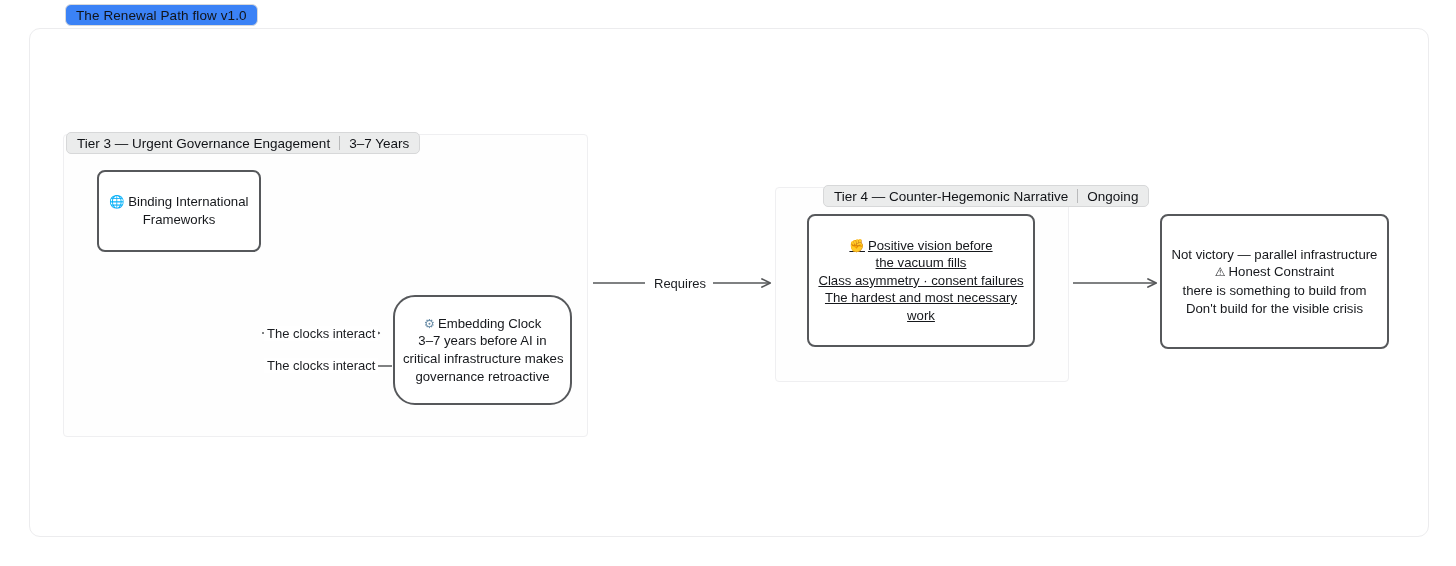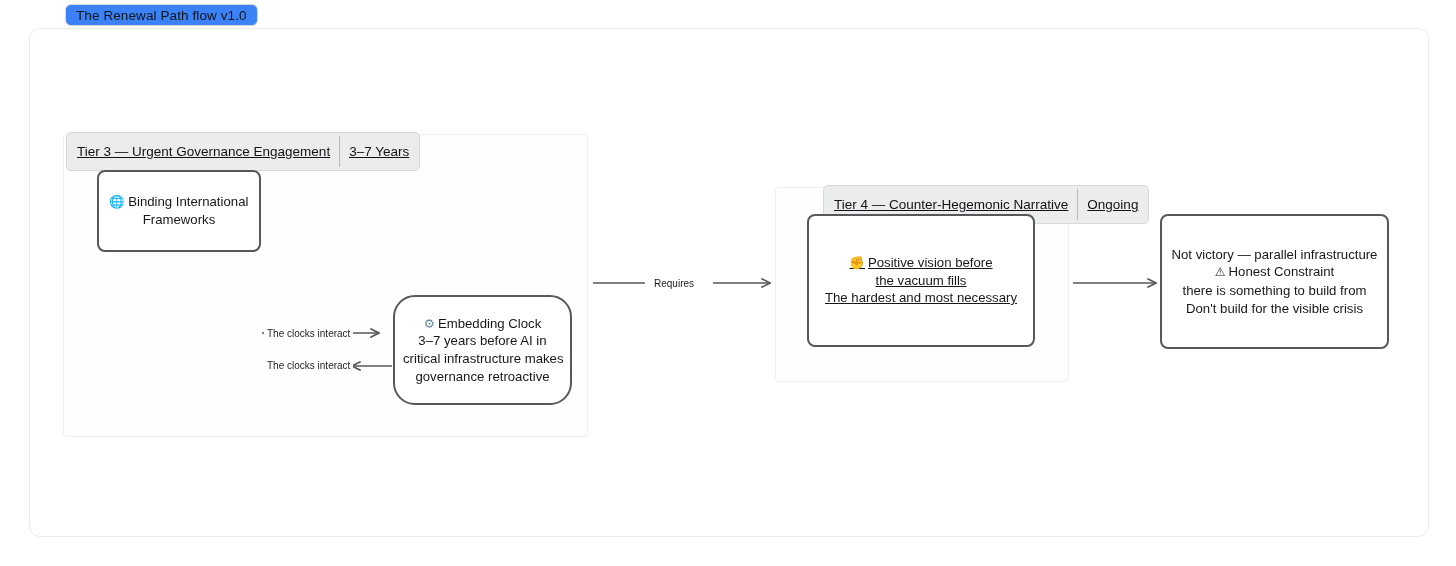--- a/index.html
+++ b/index.html
@@ -45,30 +45,29 @@
 
   
   .group-box {
     position: absolute;
     background: #fefefe;
     border: 1px solid #efeff1;
     border-radius: 4px;
   }
   .group-chip {
     position: absolute;
-    height: 39px;
+    height: 22px;
     display: flex; align-items: stretch;
     background: #ebecec;
     border: 1px solid #d7d8d9;
     border-radius: 5px;
     font-size: 13.5px;
     color: #111317;
     white-space: nowrap;
     overflow: hidden;
-    text-decoration: underline;
   }
   .group-chip .gc-main {
     display: flex; align-items: center;
     padding: 0 9px 0 10px;
   }
   .group-chip .gc-div {
     width: 1px;
     background: #b9babb;
     margin: 3px 0;
     flex: none;
@@ -109,21 +108,21 @@
   
   .edge-layer {
     position: absolute;
     left: 0; top: 0;
     width: 1456px; height: 566px;
     pointer-events: none;
     overflow: visible;
   }
   .edge-label {
     position: absolute;
-    font-size: 10px;
+    font-size: 13px;
     color: #1b1d21;
     background: #ffffff;
     padding: 0 3px;
     white-space: nowrap;
     line-height: 15px;
   }
 </style>
 </head>
 <body>
 
@@ -163,21 +162,23 @@
   <div class="group-chip" style="left:778px; top:185px;margin-left:45px;">
     <span class="gc-main">Tier 4 — Counter-Hegemonic Narrative</span>
     <span class="gc-div"></span>
     <span class="gc-sub">Ongoing</span>
   </div>
 
   <div class="node" style="left:807px; top:214px; width:228px; height:133px;text-decoration:underline;">
     <span class="nlines">
       <span class="nline"><span class="emoji fist">✊</span><span>Positive vision before</span></span>
       <span class="nline">the vacuum fills</span>
+      <span class="nline">Class asymmetry · consent failures</span>
       <span class="nline">The hardest and most necessary</span>
+      <span class="nline">work</span>
     </span>
   </div>
 
   <div class="node" style="left:1160px; top:214px; width:229px; height:135px;">
     <span class="nlines">
       <span class="nline">Not victory — parallel infrastructure</span>
       <span class="nline"><span class="emoji warn">⚠</span><span>Honest Constraint</span></span>
       <span class="nline">there is something to build from</span>
       <span class="nline">Don't build for the visible crisis</span>
     </span>

